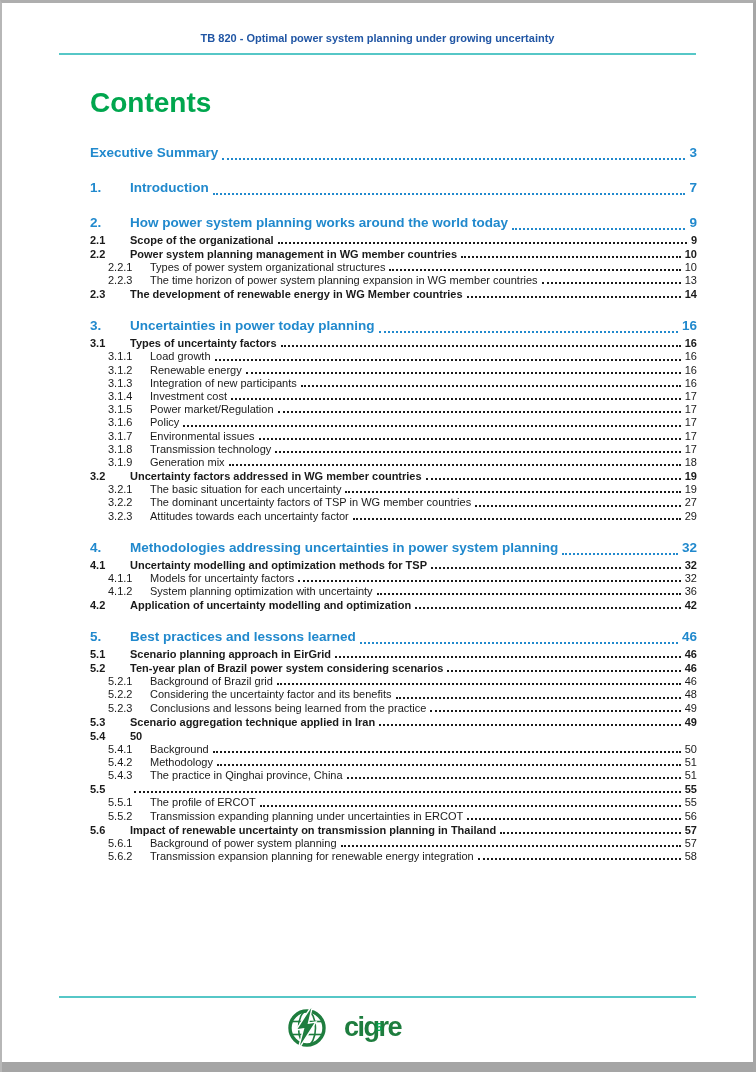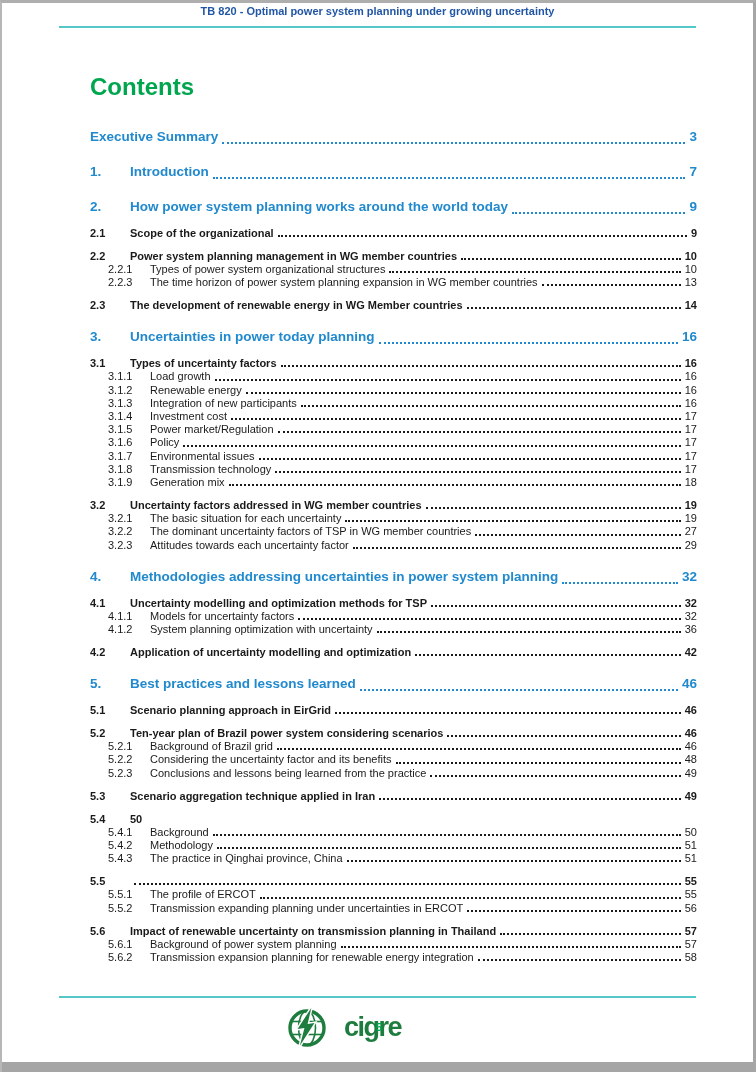--- a/index.html
+++ b/index.html
@@ -15,42 +15,42 @@
   body{font-family:"Liberation Sans","DejaVu Sans",sans-serif;color:var(--ink);}
   .page{
     position:relative;width:756px;height:1072px;background:#ffffff;overflow:hidden;
     border-top:3px solid #aeaeae;border-left:2px solid #b7b7b7;border-right:3px solid #a6a6a6;
   }
   .page-bottom-edge{position:absolute;left:0;right:0;bottom:0;height:10px;background:#a5a5a5;}
 
   
   .doc-header{position:absolute;top:0;left:0;right:0;}
   .doc-header-title{
-    text-align:center;padding-top:2px;font-size:11px;font-weight:bold;color:var(--header-navy);
+    text-align:center;padding-top:29px;font-size:11px;font-weight:bold;color:var(--header-navy);
   }
   .doc-header-rule{margin:9px 57px 0 57px;border-top:2px solid var(--teal);}
 
   
   .content{position:absolute;left:88px;right:56px;top:70px;}
   .contents-title{
-    margin:0 0 26px 0;font-size:24px;line-height:28px;font-weight:bold;color:var(--green);
+    margin:16px 0 26px 0;font-size:28px;line-height:28px;font-weight:bold;color:var(--green);
   }
   .toc-row{display:flex;align-items:flex-start;font-size:11px;line-height:13.2px;color:var(--ink);}
   .toc-row .num{flex:0 0 40px;}
   .toc-row .title{white-space:nowrap;}
   .toc-row .leader{
     flex:1 1 auto;min-width:12px;align-self:flex-end;
     border-bottom:2px dotted currentColor;margin:0 2px 3px 4px;
   }
   .toc-row .pagenum{padding-left:2px;text-align:right;}
 
   .lvl-exec,.lvl-h1{color:var(--accent-blue);font-weight:bold;font-size:13.5px;line-height:20px;}
   .lvl-exec{margin-top:0;}
   .lvl-h1{margin-top:15px;}
-  .lvl-h2{font-weight:bold;margin-top:9px;line-height:14px;}
+  .lvl-h2{font-weight:bold;line-height:14px;}
   .lvl-h3{margin-top:0;}
   .lvl-h3 .num{flex:0 0 42px;margin-left:18px;}
 
   
   .toc-row.wrap .title{white-space:normal;flex:1 1 auto;}
   .wrap-page{display:block;}
 
   
   .doc-footer{position:absolute;left:0;right:0;bottom:10px;height:66px;}
   .footer-rule{margin:0 57px;border-top:2px solid var(--teal);}

